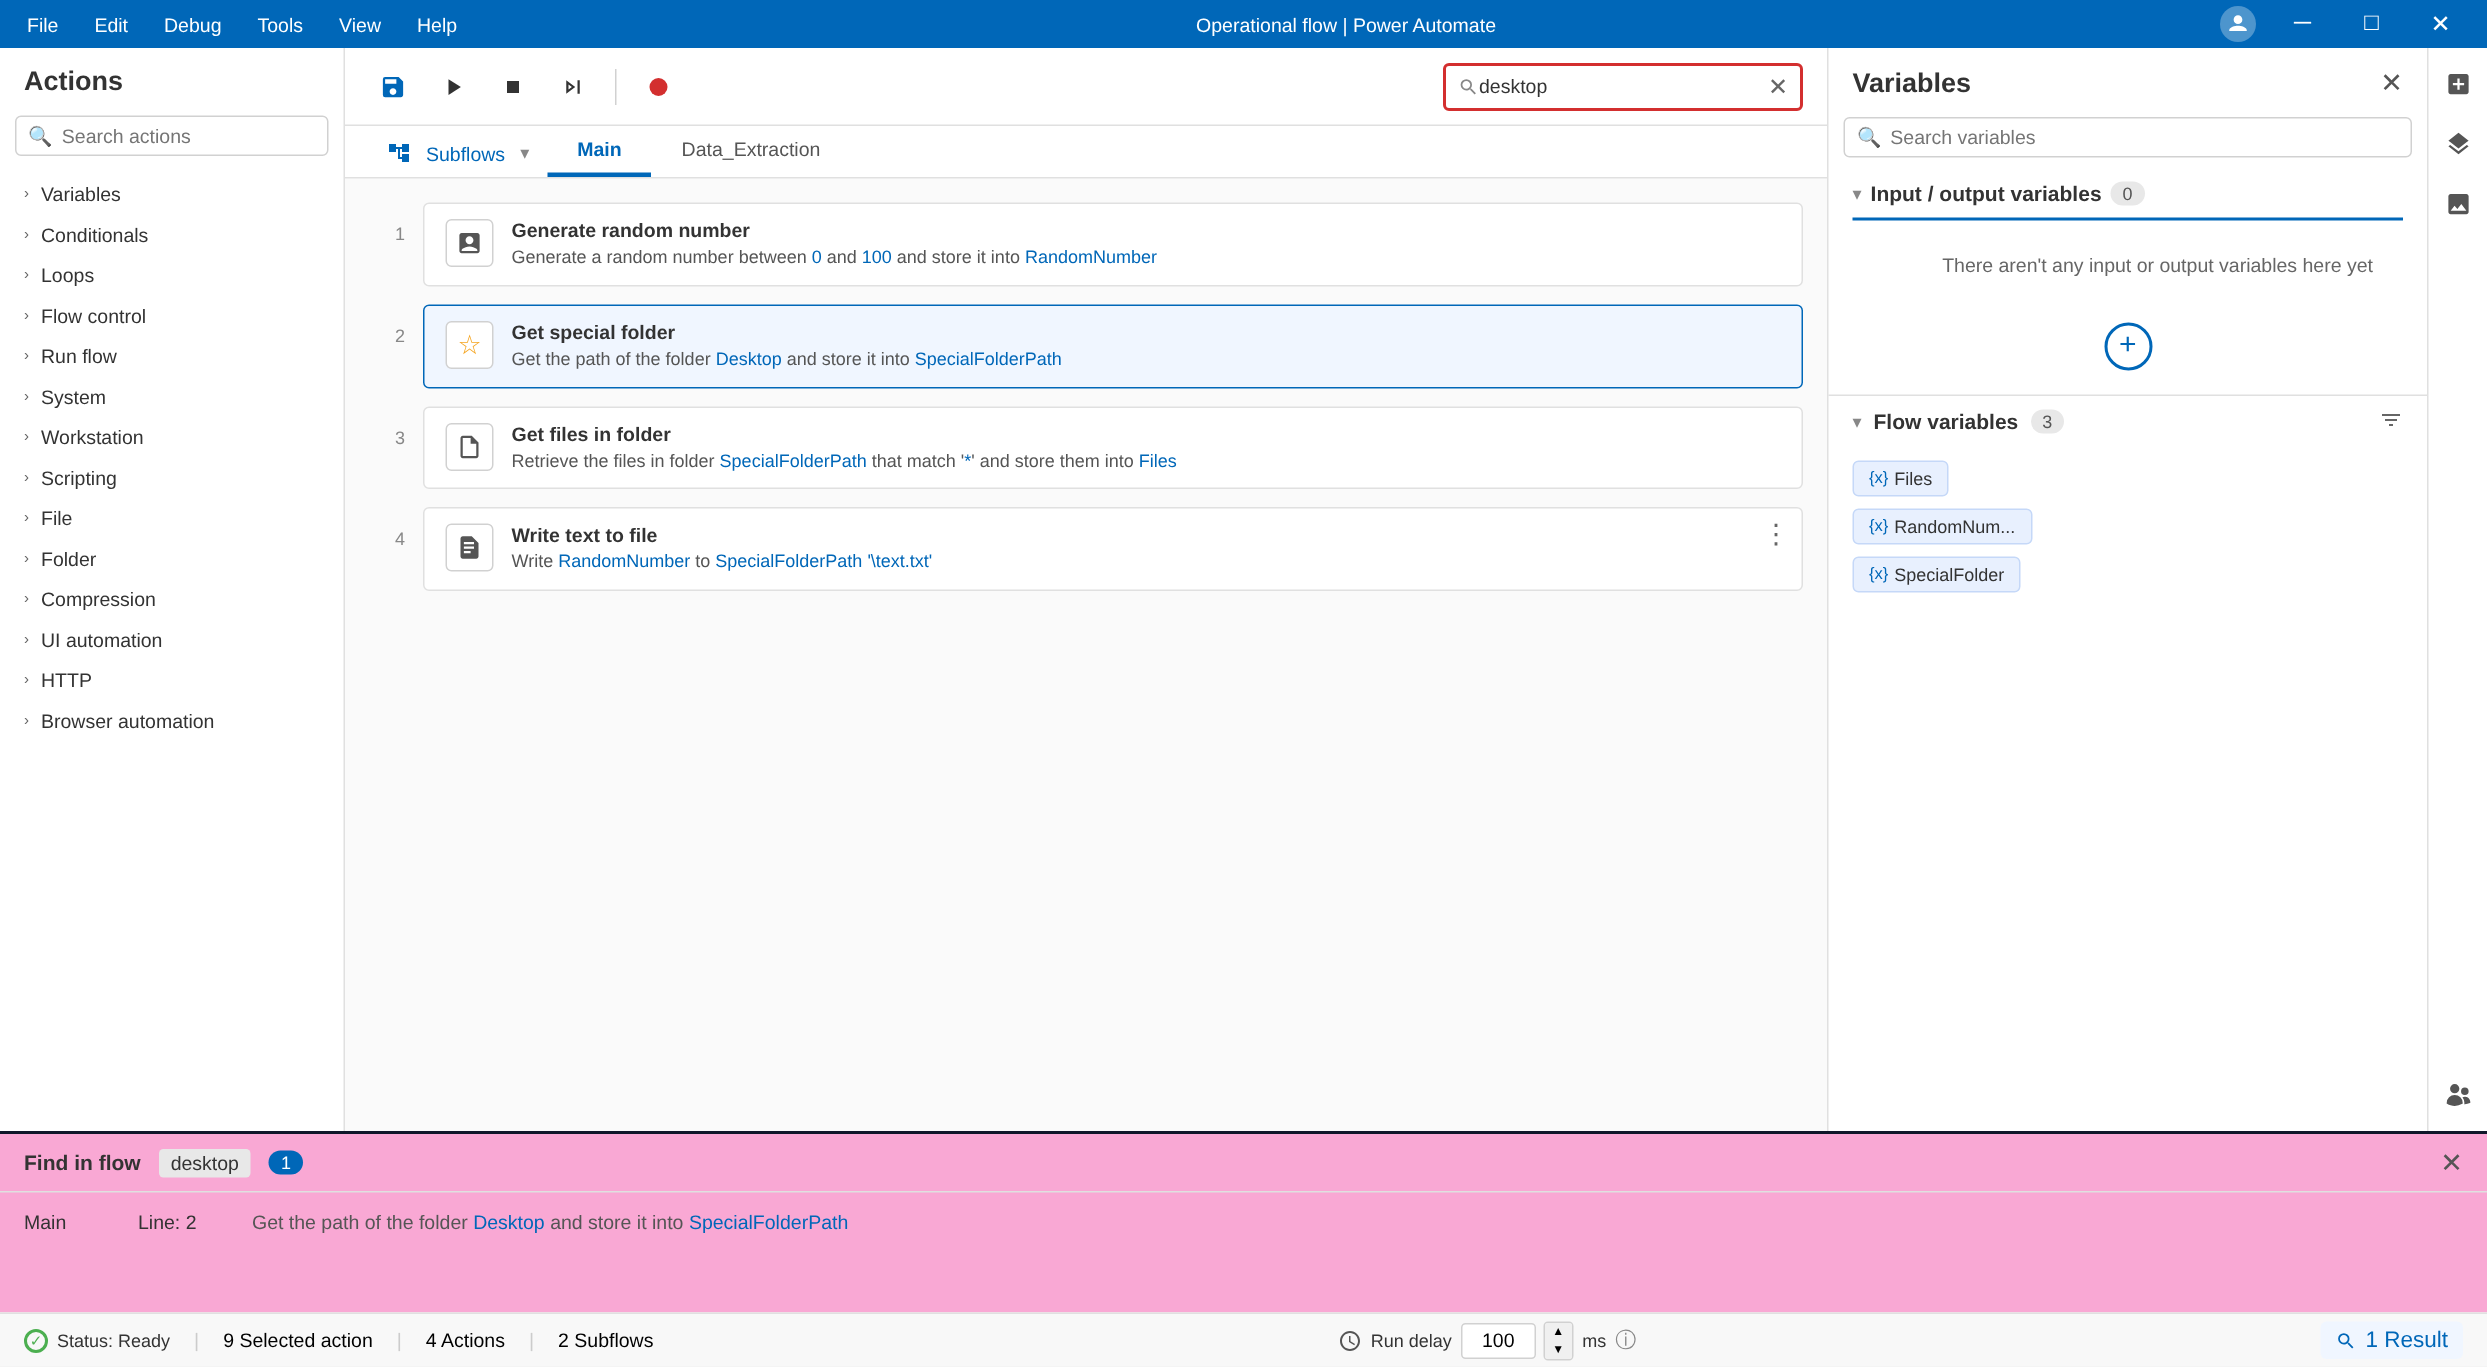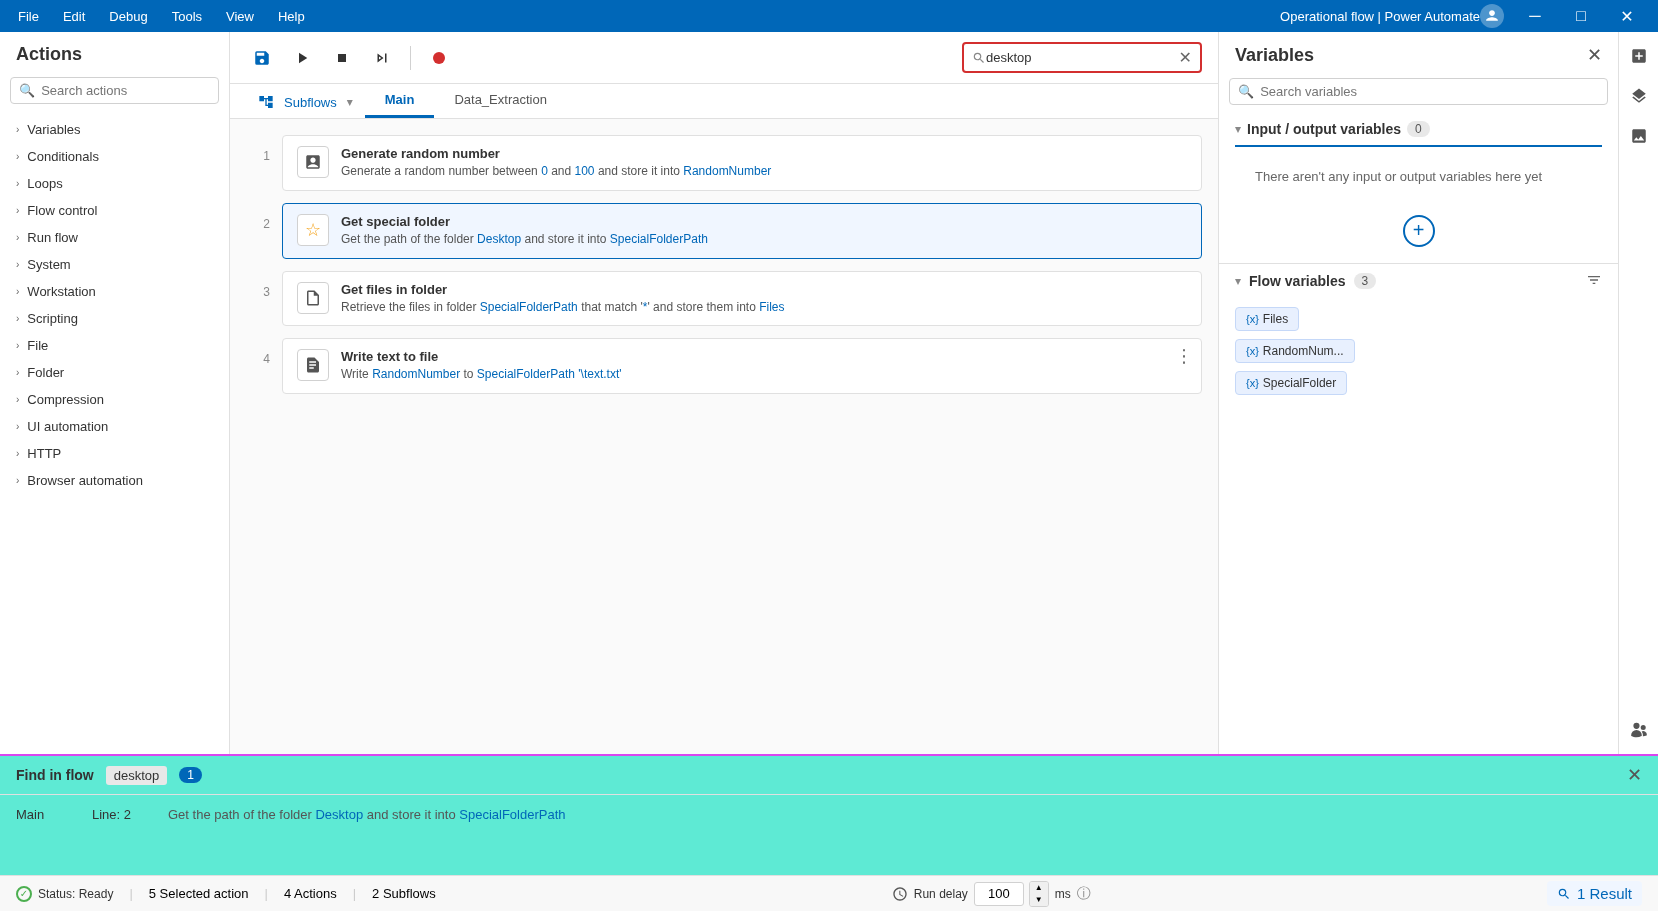--- a/index.html
+++ b/index.html
@@ -2,21 +2,21 @@
 <html><head>
   <meta charset="utf-8">
   <style>
     * { box-sizing: border-box; margin: 0; padding: 0; }
     body { font-family: 'Segoe UI', sans-serif; font-size: 13px; background: #f3f3f3; overflow: hidden; width: 1658px; height: 911px; display: flex; flex-direction: column; }
 
     
     .titlebar { background: #0067b8; color: white; height: 32px; display: flex; align-items: center; padding: 0 8px; user-select: none; flex-shrink: 0; }
     .titlebar .menu-items { display: flex; gap: 4px; align-items: center; }
     .titlebar .menu-item { color: white; padding: 4px 10px; cursor: pointer; font-size: 13px; border-radius: 2px; }
-    .titlebar .app-title { flex: 1; text-align: right; font-size: 13px; }
+    .titlebar .app-title { flex: 1; text-align: center; font-size: 13px; }
     .titlebar .window-controls { display: flex; gap: 0; }
     .titlebar .win-btn { color: white; width: 46px; height: 32px; display: flex; align-items: center; justify-content: center; cursor: pointer; font-size: 16px; }
     .titlebar .user-icon { margin-right: 8px; width: 24px; height: 24px; background: rgba(255,255,255,0.3); border-radius: 50%; display: flex; align-items: center; justify-content: center; }
 
     
     .main-area { display: flex; flex: 1; overflow: hidden; }
 
     
     .actions-panel { width: 230px; background: white; border-right: 1px solid #e0e0e0; display: flex; flex-direction: column; flex-shrink: 0; }
     .actions-header { padding: 12px 16px 8px; font-size: 18px; font-weight: 600; color: #333; }
@@ -56,36 +56,36 @@
 
     
     .variables-panel { width: 400px; background: white; border-left: 1px solid #e0e0e0; display: flex; flex-direction: column; flex-shrink: 0; }
     .variables-header { padding: 12px 16px 8px; display: flex; align-items: center; justify-content: space-between; }
     .variables-title { font-size: 18px; font-weight: 600; color: #333; }
     .vars-close-btn { background: transparent; border: none; cursor: pointer; font-size: 18px; color: #555; }
     .vars-search { margin: 4px 10px 8px; border: 1px solid #d1d1d1; border-radius: 4px; display: flex; align-items: center; padding: 5px 8px; gap: 6px; }
     .vars-search input { border: none; outline: none; font-size: 13px; color: #666; flex: 1; background: transparent; }
     .vars-section-title { font-size: 14px; font-weight: 600; color: #333; }
     .vars-count-badge { background: #e8e8e8; border-radius: 10px; padding: 1px 8px; font-size: 12px; color: #555; }
-    .vars-empty { color: #666; font-size: 13px; text-align: left; padding: 20px; line-height: 1.5; }
+    .vars-empty { color: #666; font-size: 13px; text-align: right; padding: 20px; line-height: 1.5; }
     .add-var-btn { width: 32px; height: 32px; border: 2px solid #0067b8; border-radius: 50%; display: flex; align-items: center; justify-content: center; color: #0067b8; font-size: 20px; cursor: pointer; margin: 8px auto; }
     .flow-vars-header { display: flex; align-items: center; gap: 8px; padding: 8px 16px; cursor: pointer; }
     .flow-vars-title { font-size: 14px; font-weight: 600; color: #333; }
     .filter-icon { margin-left: auto; color: #666; cursor: pointer; }
 
     .var-chips { padding: 8px 16px; display: flex; flex-direction: column; gap: 8px; }
     .var-chip { display: inline-flex; align-items: center; background: #e8f0fe; border: 1px solid #c5d8f8; border-radius: 4px; padding: 4px 10px; font-size: 12px; color: #333; gap: 4px; width: fit-content; }
     .var-chip .var-label { color: #0067b8; font-size: 11px; }
 
     
     .right-icon-bar { width: 40px; background: white; border-left: 1px solid #e0e0e0; display: flex; flex-direction: column; align-items: center; padding: 8px 0; gap: 8px; }
     .icon-bar-btn { width: 32px; height: 32px; display: flex; align-items: center; justify-content: center; cursor: pointer; border-radius: 4px; color: #555; font-size: 16px; }
 
     
-    .find-panel { background: #5eead4; border-top: 2px solid #d946ef; flex-shrink: 0; }
+    .find-panel { background: #f9a8d4; border-top: 2px solid #0f172a; flex-shrink: 0; }
     .find-panel-header { display: flex; align-items: center; padding: 8px 16px; gap: 12px; border-bottom: 1px solid #e0e0e0; }
     .find-title { font-size: 14px; font-weight: 600; color: #333; }
     .find-badge { background: #0067b8; color: white; border-radius: 10px; padding: 1px 8px; font-size: 12px; }
     .find-tag { background: #e8e8e8; border-radius: 3px; padding: 2px 8px; font-size: 13px; color: #333; }
     .find-close { margin-left: auto; background: transparent; border: none; cursor: pointer; font-size: 18px; color: #555; }
     .find-results { padding: 8px 16px; min-height: 80px; max-height: 130px; overflow-y: auto; }
     .find-result-row { display: flex; align-items: center; gap: 16px; padding: 4px 0; font-size: 13px; color: #333; }
     .find-result-location { color: #333; min-width: 60px; }
     .find-result-line { color: #333; min-width: 60px; }
     .find-result-desc { color: #555; }
@@ -418,21 +418,21 @@
     </div>
   </div>
 </div>
 
 <div class="statusbar">
   <div class="status-ready">
     <div class="status-dot">✓</div>
     <span>Status: Ready</span>
   </div>
   <span class="status-sep">|</span>
-  <span>5 Selected action</span>
+  <span>9 Selected action</span>
   <span class="status-sep">|</span>
   <span>4 Actions</span>
   <span class="status-sep">|</span>
   <span>2 Subflows</span>
 
   <div class="run-delay">
     <svg width="16" height="16" viewBox="0 0 24 24" fill="#555">
         <path d="M11.99 2C6.47 2 2 6.48 2 12s4.47 10 9.99 10C17.52 22 22 17.52 22 12S17.52 2 11.99 2zM12 20c-4.42 0-8-3.58-8-8s3.58-8 8-8 8 3.58 8 8-3.58 8-8 8zm.5-13H11v6l5.25 3.15.75-1.23-4.5-2.67V7z"></path>
       </svg>
     <span>Run delay</span>

